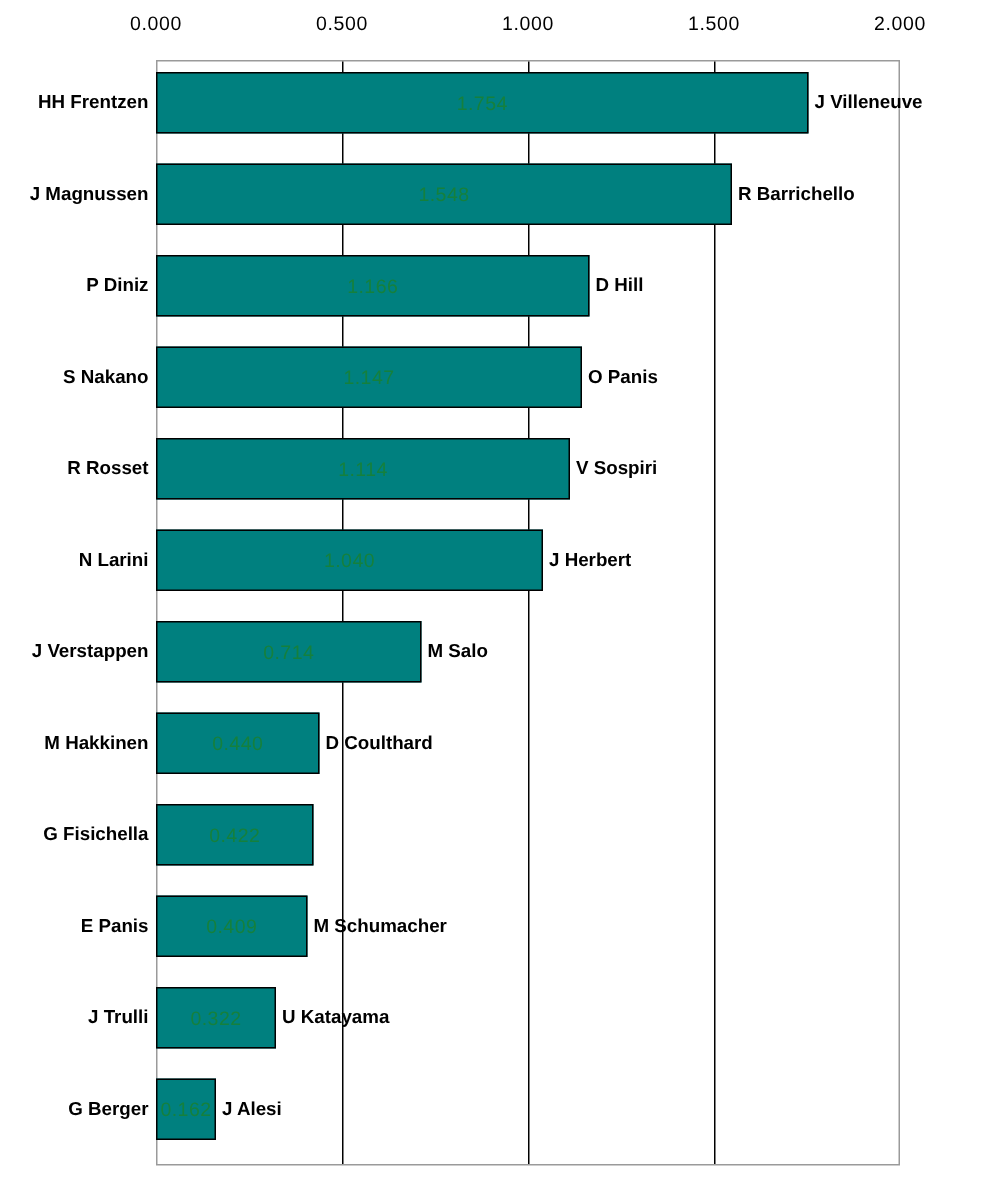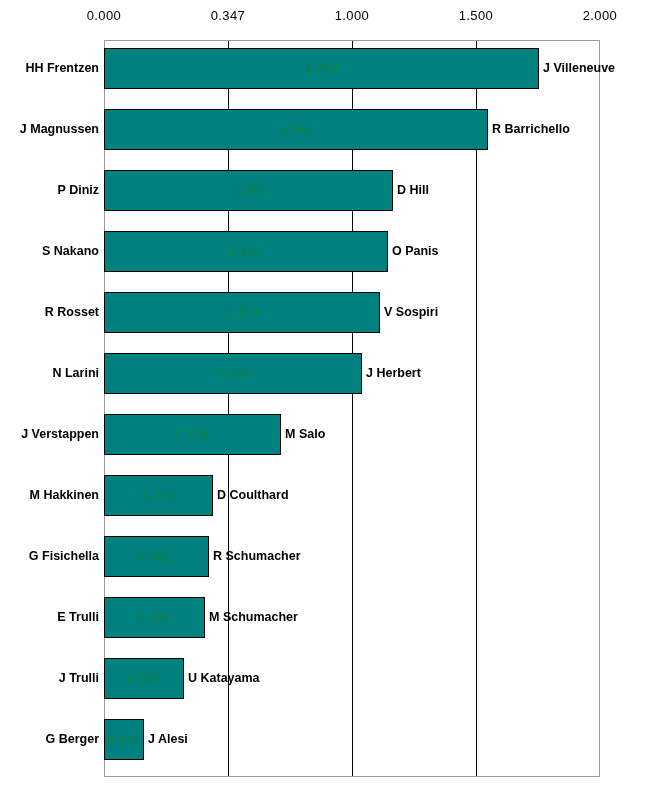--- a/index.html
+++ b/index.html
@@ -115,21 +115,21 @@
     white-space: nowrap;
   }
 </style>
 </head>
 <body>
 
 <div id="chart-root">
 
   <div id="x-axis-labels">
       <div class="x-tick-label" style="left: 104px;">0.000</div>
-      <div class="x-tick-label" style="left: 228px;">0.347</div>
+      <div class="x-tick-label" style="left: 228px;">0.500</div>
       <div class="x-tick-label" style="left: 352px;">1.000</div>
       <div class="x-tick-label" style="left: 476px;">1.500</div>
       <div class="x-tick-label" style="left: 600px;">2.000</div>
     </div>
 
   <div id="plot-area">
       <div class="gridline" style="left: 123px;"></div>
       <div class="gridline" style="left: 247px;"></div>
       <div class="gridline" style="left: 371px;"></div>
     </div>
@@ -143,21 +143,21 @@
       </div>
       <div class="bar-row" style="top: 109px;">
         <div class="label-left" style="width: 99px;">J Magnussen</div>
         <div class="bar-rect" style="width: 384px; background: rgb(0, 128, 127);"></div>
         <div class="bar-value" style="width: 384px;">1.548</div>
         <div class="label-right" style="left: 492px;">R Barrichello</div>
       </div>
       <div class="bar-row" style="top: 170px;">
         <div class="label-left" style="width: 99px;">P Diniz</div>
         <div class="bar-rect" style="width: 289px; background: rgb(0, 128, 127);"></div>
-        <div class="bar-value" style="width: 289px;">1.716</div>
+        <div class="bar-value" style="width: 289px;">1.166</div>
         <div class="label-right" style="left: 397px;">D Hill</div>
       </div>
       <div class="bar-row" style="top: 231px;">
         <div class="label-left" style="width: 99px;">S Nakano</div>
         <div class="bar-rect" style="width: 284px; background: rgb(0, 128, 127);"></div>
         <div class="bar-value" style="width: 284px;">1.147</div>
         <div class="label-right" style="left: 392px;">O Panis</div>
       </div>
       <div class="bar-row" style="top: 292px;">
         <div class="label-left" style="width: 99px;">R Rosset</div>
@@ -180,24 +180,23 @@
       <div class="bar-row" style="top: 475px;">
         <div class="label-left" style="width: 99px;">M Hakkinen</div>
         <div class="bar-rect" style="width: 109px; background: rgb(0, 128, 127);"></div>
         <div class="bar-value" style="width: 109px;">0.440</div>
         <div class="label-right" style="left: 217px;">D Coulthard</div>
       </div>
       <div class="bar-row" style="top: 536px;">
         <div class="label-left" style="width: 99px;">G Fisichella</div>
         <div class="bar-rect" style="width: 105px; background: rgb(0, 128, 127);"></div>
         <div class="bar-value" style="width: 105px;">0.422</div>
-        <div class="label-right" style="left: 213px;">R Schumacher</div>
       </div>
       <div class="bar-row" style="top: 597px;">
-        <div class="label-left" style="width: 99px;">E Trulli</div>
+        <div class="label-left" style="width: 99px;">E Panis</div>
         <div class="bar-rect" style="width: 101px; background: rgb(0, 128, 127);"></div>
         <div class="bar-value" style="width: 101px;">0.409</div>
         <div class="label-right" style="left: 209px;">M Schumacher</div>
       </div>
       <div class="bar-row" style="top: 658px;">
         <div class="label-left" style="width: 99px;">J Trulli</div>
         <div class="bar-rect" style="width: 80px; background: rgb(0, 128, 127);"></div>
         <div class="bar-value" style="width: 80px;">0.322</div>
         <div class="label-right" style="left: 188px;">U Katayama</div>
       </div>

